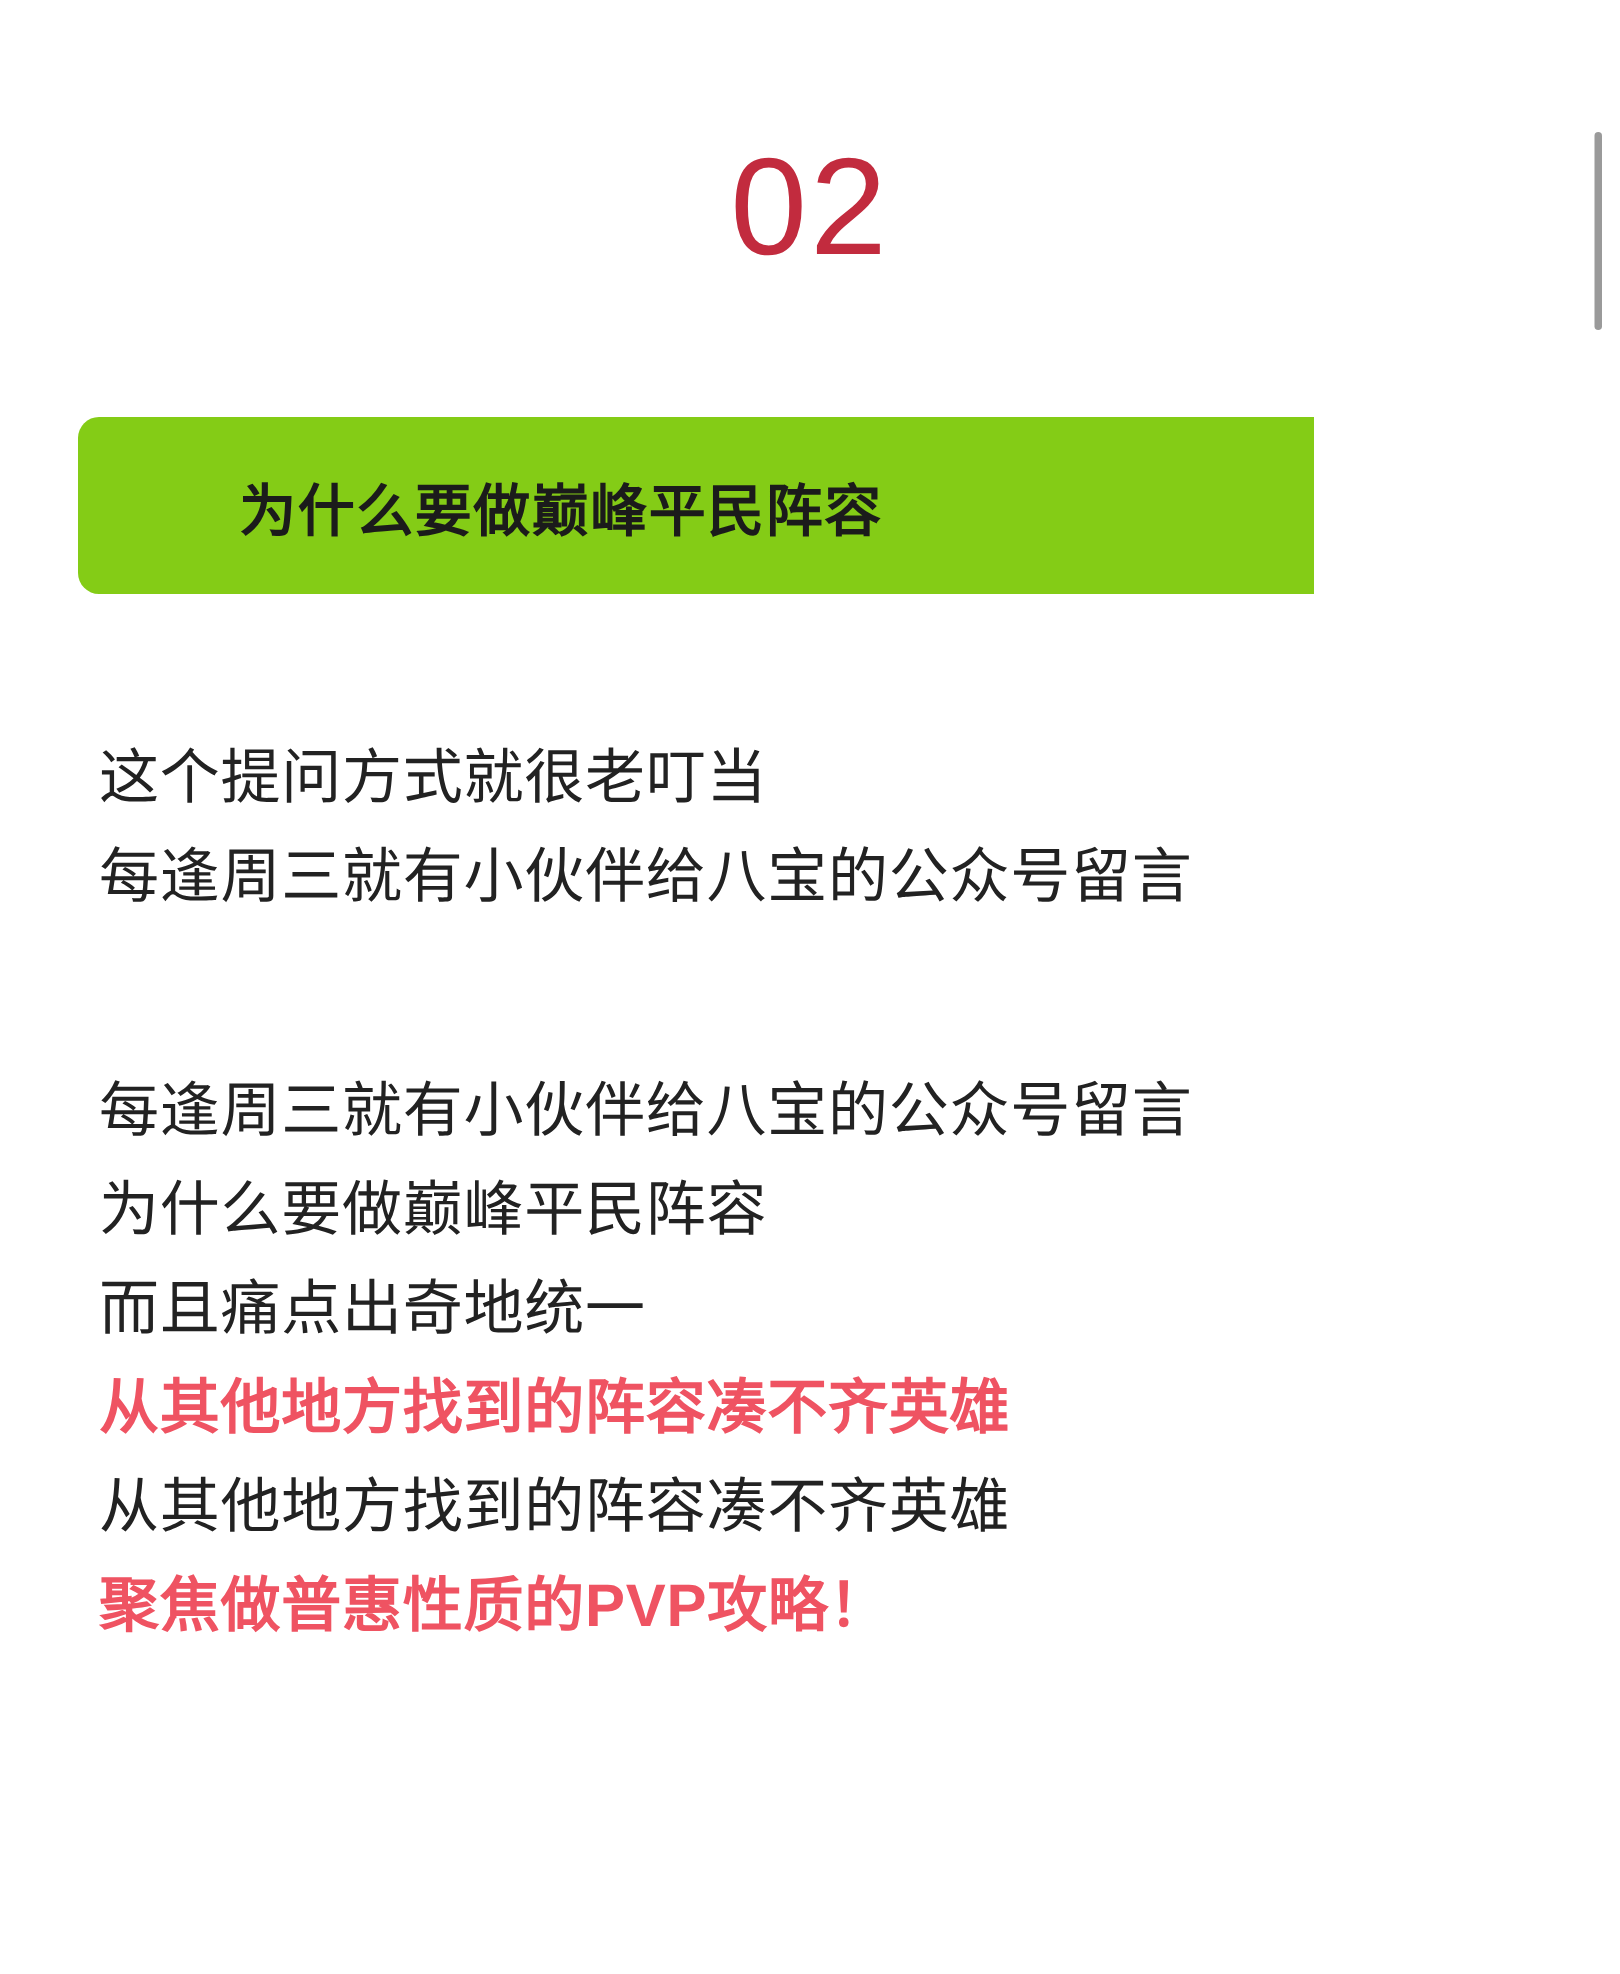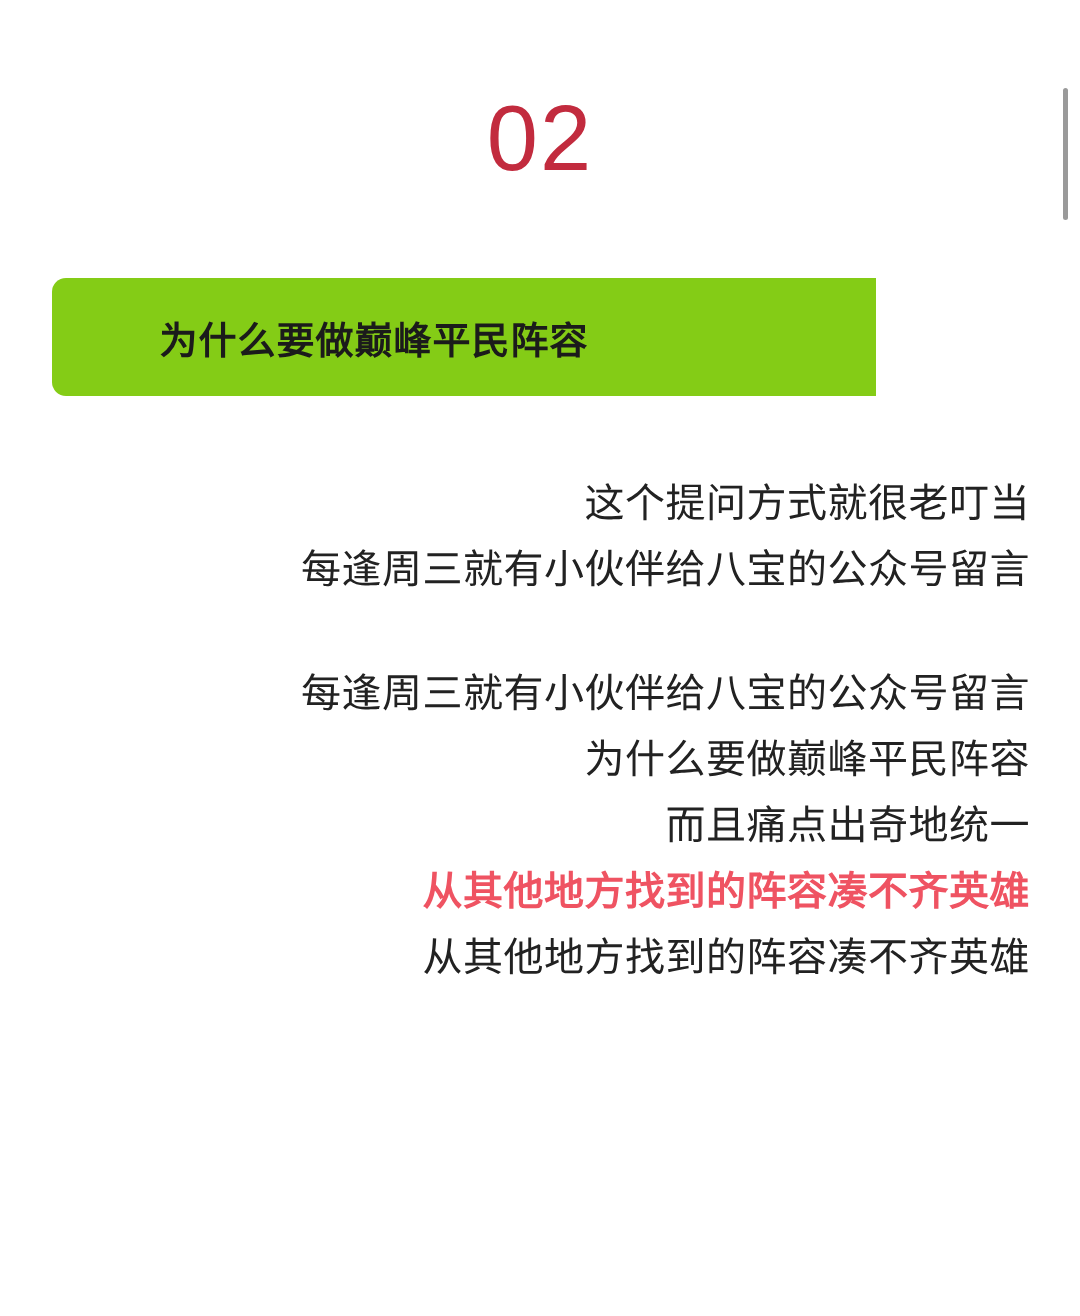--- a/index.html
+++ b/index.html
@@ -59,22 +59,21 @@
   }
 
   
   .body-block {
     position: absolute;
     top: 470px;
     left: 50px;
     width: 980px;
   }
   .para {
-    margin: 0;
-    text-align: right;
+    margin: 16px;
   }
   .line {
     font-size: 40px;
     line-height: 66px;
     color: #222222;
     white-space: nowrap;
     letter-spacing: 0.5px;
   }
   .line.accent {
     color: #ef5362;
@@ -114,19 +113,20 @@
     </div>
 
     <div class="spacer"></div>
 
     <div class="para">
       <div class="line">每逢周三就有小伙伴给八宝的公众号留言</div>
       <div class="line">为什么要做巅峰平民阵容</div>
       <div class="line">而且痛点出奇地统一</div>
       <div class="line accent">从其他地方找到的阵容凑不齐英雄</div>
       <div class="line">从其他地方找到的阵容凑不齐英雄</div>
+      <div class="line accent">聚焦做普惠性质的PVP攻略！</div>
     </div>
 
   </div>
 
   <div class="scroll-rule"></div>
 
 </div>
 
 </body></html>

